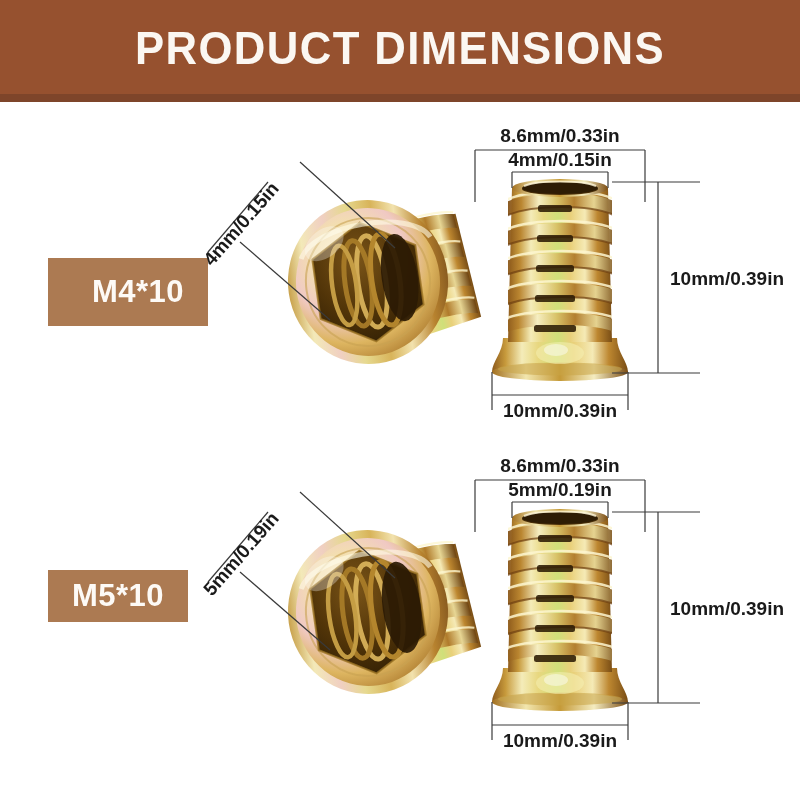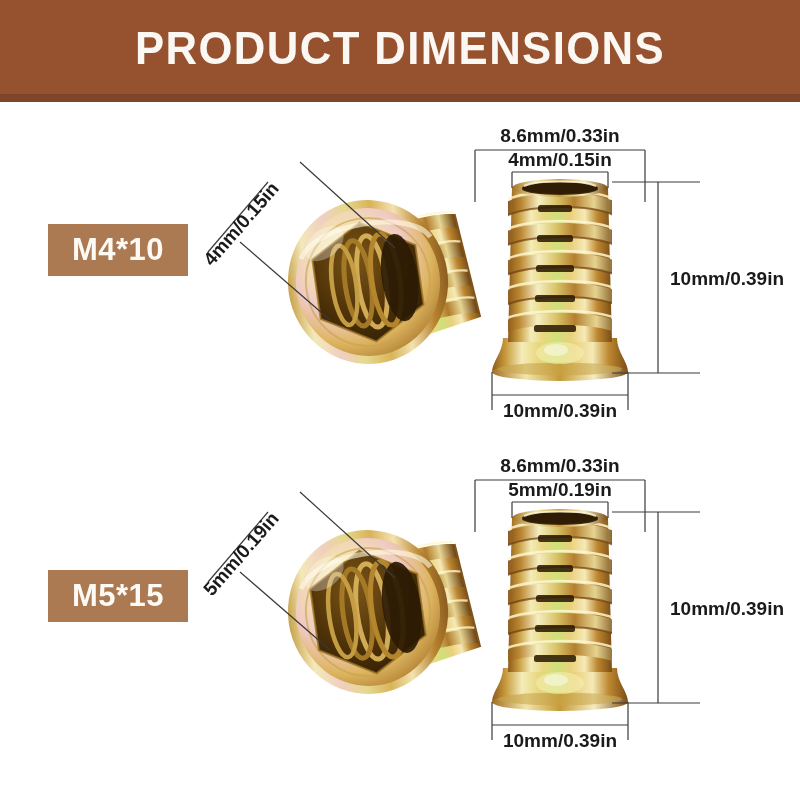--- a/index.html
+++ b/index.html
@@ -35,21 +35,21 @@
   .badge{
     position:absolute;
     background:#ac7a52;
     display:flex;align-items:center;justify-content:center;
     color:#fdfaf6;
     font-weight:bold;
     font-size:31px;
     letter-spacing:0.5px;
     white-space:nowrap;
   }
-  .badge-m4{left:48px;top:224px;width:140px;height:52px;}
+  .badge-m4{left:48px;top:258px;width:140px;height:68px;padding-left:20px;}
   .badge-m5{left:48px;top:570px;width:140px;height:52px;}
 
   
   .group{position:absolute;left:0;width:800px;height:330px;font-weight:bold;}
   .group-1{top:110px;}
   .group-2{top:440px;}
 
   .svg-layer{position:absolute;left:0;top:0;width:800px;height:330px;}
 
   
@@ -57,21 +57,21 @@
 </head>
 <body>
 
 <div class="page">
 
   <div class="banner"></div>
   <div class="banner-strip"></div>
   <div class="banner-title">PRODUCT DIMENSIONS</div>
 
   <div class="badge badge-m4">M4*10</div>
-  <div class="badge badge-m5">M5*15</div>
+  <div class="badge badge-m5">M5*10</div>
 
   <div class="group group-1">
     <svg class="svg-layer" viewBox="0 0 800 330">
       <defs>
 
         <linearGradient id="g1-flange" x1="0" y1="0" x2="1" y2="0">
           <stop offset="0%" stop-color="#c9a24d"></stop>
           <stop offset="12%" stop-color="#f3e9b8"></stop>
           <stop offset="27%" stop-color="#f0cfc2"></stop>
           <stop offset="42%" stop-color="#e6d98f"></stop>

